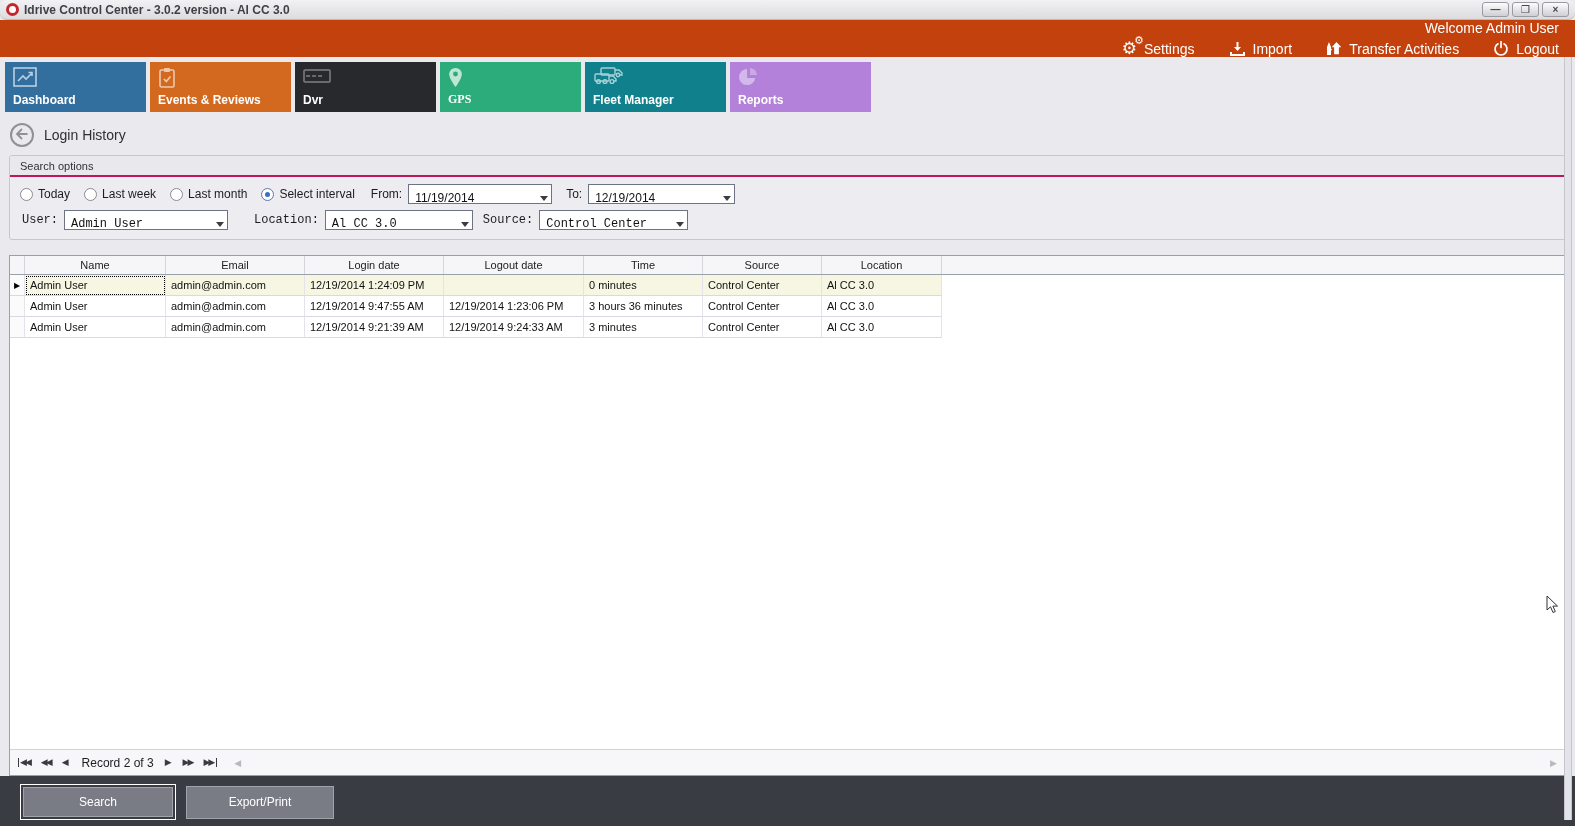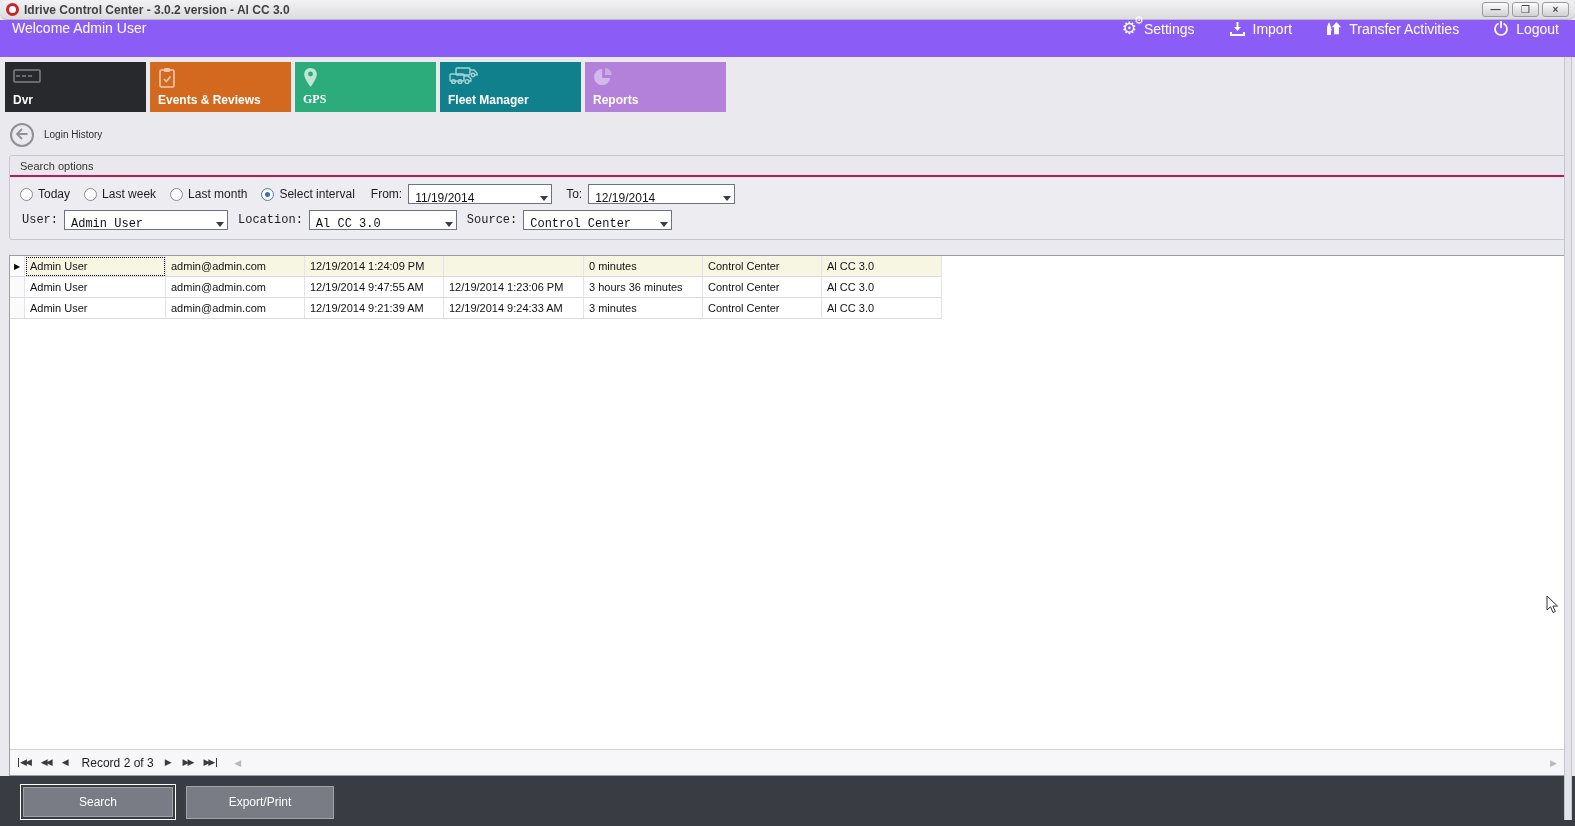--- a/index.html
+++ b/index.html
@@ -10,21 +10,21 @@
   .titlebar { height:20px; background:linear-gradient(#f2f2f4,#dcdcdf); border-bottom:1px solid #b9b9bf;
               display:flex; align-items:center; padding:0 4px;border-radius:7px; }
   .app-icon { width:13px; height:13px; border:3px solid #c8242b; border-radius:50%; background:#fff; margin:0 5px 0 2px; }
   .titlebar-text { font-size:12px; font-weight:bold; color:#3f3f46; flex:1; }
   .win-btns { display:flex; gap:3px; margin-right:2px; }
   .win-btn { width:27px; height:15px; border:1px solid #9a9aa2; border-radius:3px;
              background:linear-gradient(#fdfdfd,#cfcfd4); color:#45454c; font-size:10px; font-weight:bold;
              display:flex; align-items:center; justify-content:center; line-height:1; }
 
   
-  .welcomebar { height:37px; background:#8b5cf6; display:flex; align-items:flex-start; padding:0 16px 0 12px; }
+  .welcomebar { height:37px; background:#c2410c; display:flex; align-items:flex-end; padding:0 16px 0 12px;flex-direction:column; }
   .welcome-text { color:#fff; font-size:14px; flex:1; }
   .top-actions { display:flex; align-items:center; gap:34px; }
   .top-action { display:flex; align-items:center; gap:7px; color:#fff; font-size:14px; cursor:pointer; }
   .top-action svg { display:block; }
   .gear-glyph { font-size:17px; line-height:1; color:#fff; position:relative; }
   .gear-glyph .gear-sm { position:absolute; font-size:11px; top:-5px; right:-7px; }
 
   
   .tiles { padding:5px; display:flex; gap:4px; }
   .tile { width:141px; height:50px; padding:5px 8px; display:flex; flex-direction:column; justify-content:space-between; cursor:pointer; }
@@ -34,21 +34,21 @@
   .t-events    { background:#d2691f; }
   .t-dvr       { background:#27292d; }
   .t-gps       { background:#2cab7b;font-family:Liberation Serif, serif; }
   .t-fleet     { background:#10808d; }
   .t-reports   { background:#b481da; }
 
   
   .page-head { height:35px; display:flex; align-items:center; padding:0 10px; gap:10px; }
   .back-btn { width:24px; height:24px; border:2px solid #909096; border-radius:50%;
               display:flex; align-items:center; justify-content:center; background:transparent; cursor:pointer; }
-  .page-title { font-size:10px; color:#2e2e33; }
+  .page-title { font-size:14px; color:#2e2e33; }
 
   
   .search-panel { margin:3px 9px 0; border:1px solid #c7c7cf; border-radius:3px; background:#ededf1; }
   .panel-title { font-size:11px; color:#333; padding:4px 10px 3px; background:#e8e8ed;
                  border-bottom:2px solid #be185d; border-radius:3px 3px 0 0; }
   .filters-row { display:flex; align-items:center; padding:7px 10px 2px; font-size:12px; color:#1c1c20; }
   .filters-row.second { padding:4px 10px 9px;font-family:Liberation Mono, monospace; }
   .radio { display:flex; align-items:center; gap:5px; margin-right:14px; cursor:pointer; }
   .radio-circle { width:13px; height:13px; border:1px solid #8a8a94; border-radius:50%; background:#fff; position:relative; }
   .radio.checked .radio-circle { border-color:#5878b8; }
@@ -150,38 +150,48 @@
             <path d="M5 2.8A6 6 0 1 0 11 2.8" fill="none" stroke="#fff" stroke-width="1.7" stroke-linecap="round"></path>
             <path d="M8 0.5v6" stroke="#fff" stroke-width="1.7" stroke-linecap="round"></path>
           </svg>
       </span>
       <span>Logout</span>
     </div>
   </div>
 </div>
 
 <div class="tiles">
-  <div class="tile t-dvr">
-    <span>
-      <svg width="28" height="18" viewBox="0 0 28 18">
-          <rect x="1" y="3" width="26" height="12" rx="1" fill="none" stroke="#8d9096" stroke-width="1.5"></rect>
-          <path d="M5 9h4M11 9h4M17 9h4" stroke="#8d9096" stroke-width="1.3" transform="skewX(-12)"></path>
-        </svg>
-    </span>
-    <span class="tile-label">Dvr</span>
+  <div class="tile t-dashboard">
+    <span>
+      <svg width="24" height="20" viewBox="0 0 24 20">
+          <rect x="1" y="1" width="22" height="18" fill="none" stroke="#cfe0ee" stroke-width="1.6"></rect>
+          <path d="M5 14l5-5 3 3 6-6" fill="none" stroke="#cfe0ee" stroke-width="1.6"></path>
+          <path d="M15.5 5.5H19V9" fill="none" stroke="#cfe0ee" stroke-width="1.6"></path>
+        </svg>
+    </span>
+    <span class="tile-label">Dashboard</span>
   </div>
   <div class="tile t-events">
     <span>
       <svg width="18" height="21" viewBox="0 0 18 21">
           <rect x="2" y="3" width="14" height="17" rx="1.5" fill="none" stroke="#f3d9c5" stroke-width="1.6"></rect>
           <rect x="6" y="1" width="6" height="4" rx="1" fill="#f3d9c5"></rect>
           <path d="M6 12l2.3 2.5L12.5 9.5" fill="none" stroke="#f3d9c5" stroke-width="1.8"></path>
         </svg>
     </span>
     <span class="tile-label">Events &amp; Reviews</span>
+  </div>
+  <div class="tile t-dvr">
+    <span>
+      <svg width="28" height="18" viewBox="0 0 28 18">
+          <rect x="1" y="3" width="26" height="12" rx="1" fill="none" stroke="#8d9096" stroke-width="1.5"></rect>
+          <path d="M5 9h4M11 9h4M17 9h4" stroke="#8d9096" stroke-width="1.3" transform="skewX(-12)"></path>
+        </svg>
+    </span>
+    <span class="tile-label">Dvr</span>
   </div>
   <div class="tile t-gps">
     <span>
       <svg width="15" height="21" viewBox="0 0 15 21">
           <path d="M7.5 1C4 1 1.2 3.8 1.2 7.3 1.2 12 7.5 20 7.5 20s6.3-8 6.3-12.7C13.8 3.8 11 1 7.5 1z" fill="#d9f0e5"></path>
           <circle cx="7.5" cy="7" r="2.4" fill="#2cab7b"></circle>
         </svg>
     </span>
     <span class="tile-label">GPS</span>
   </div>
@@ -255,34 +265,45 @@
       <span class="caret"></span>
     </div>
   </div>
 
   <div class="filters-row second">
     <span class="field-label">User:</span>
     <div class="combo w-user">
       <span>Admin User</span>
       <span class="caret"></span>
     </div>
-    <span class="field-label" style="margin-left:10px;">Location:</span>
+    <span class="field-label" style="margin-left:26px;">Location:</span>
     <div class="combo w-loc">
       <span>Al CC 3.0</span>
       <span class="caret"></span>
     </div>
     <span class="field-label" style="margin-left:10px;">Source:</span>
     <div class="combo w-src">
       <span>Control Center</span>
       <span class="caret"></span>
     </div>
   </div>
 </div>
 
 <div class="grid">
+  <div class="grid-header">
+    <div class="gh-cell col-ind"></div>
+    <div class="gh-cell c0">Name</div>
+    <div class="gh-cell c1">Email</div>
+    <div class="gh-cell c2">Login date</div>
+    <div class="gh-cell c3">Logout date</div>
+    <div class="gh-cell c4">Time</div>
+    <div class="gh-cell c5">Source</div>
+    <div class="gh-cell c6">Location</div>
+    <div class="gh-cell gh-rest"></div>
+  </div>
 
   <div class="grid-row selected">
     <div class="gr-cell col-ind ind-cell">▶</div>
     <div class="gr-cell c0 cell-focus">Admin User</div>
     <div class="gr-cell c1">admin@admin.com</div>
     <div class="gr-cell c2">12/19/2014 1:24:09 PM</div>
     <div class="gr-cell c3"></div>
     <div class="gr-cell c4">0 minutes</div>
     <div class="gr-cell c5">Control Center</div>
     <div class="gr-cell c6">Al CC 3.0</div>

